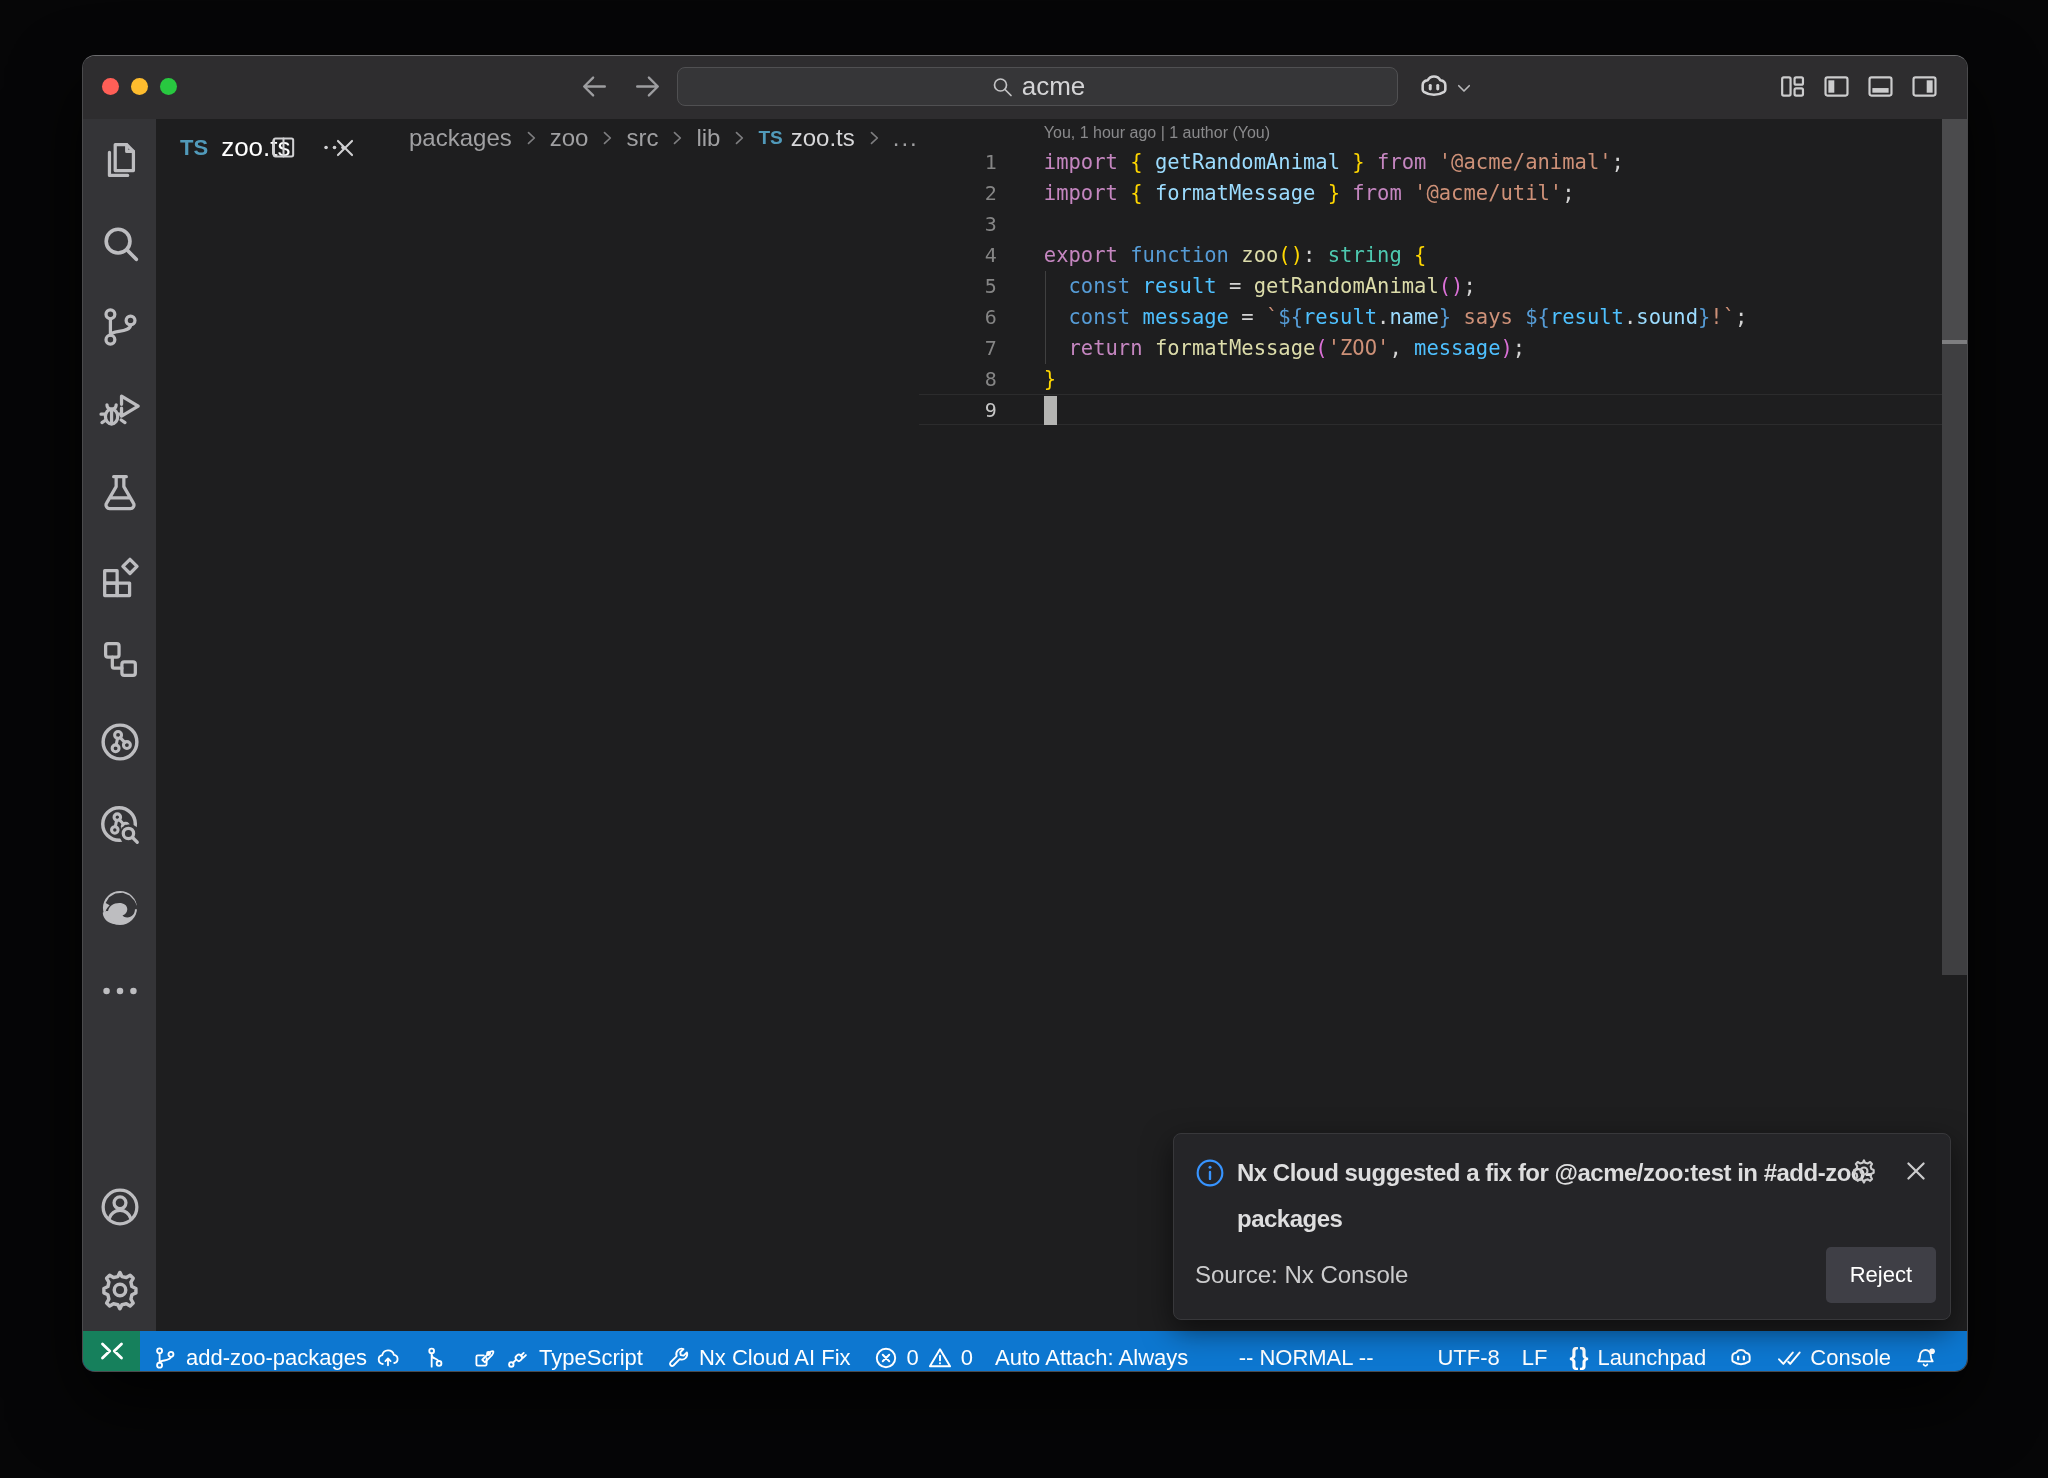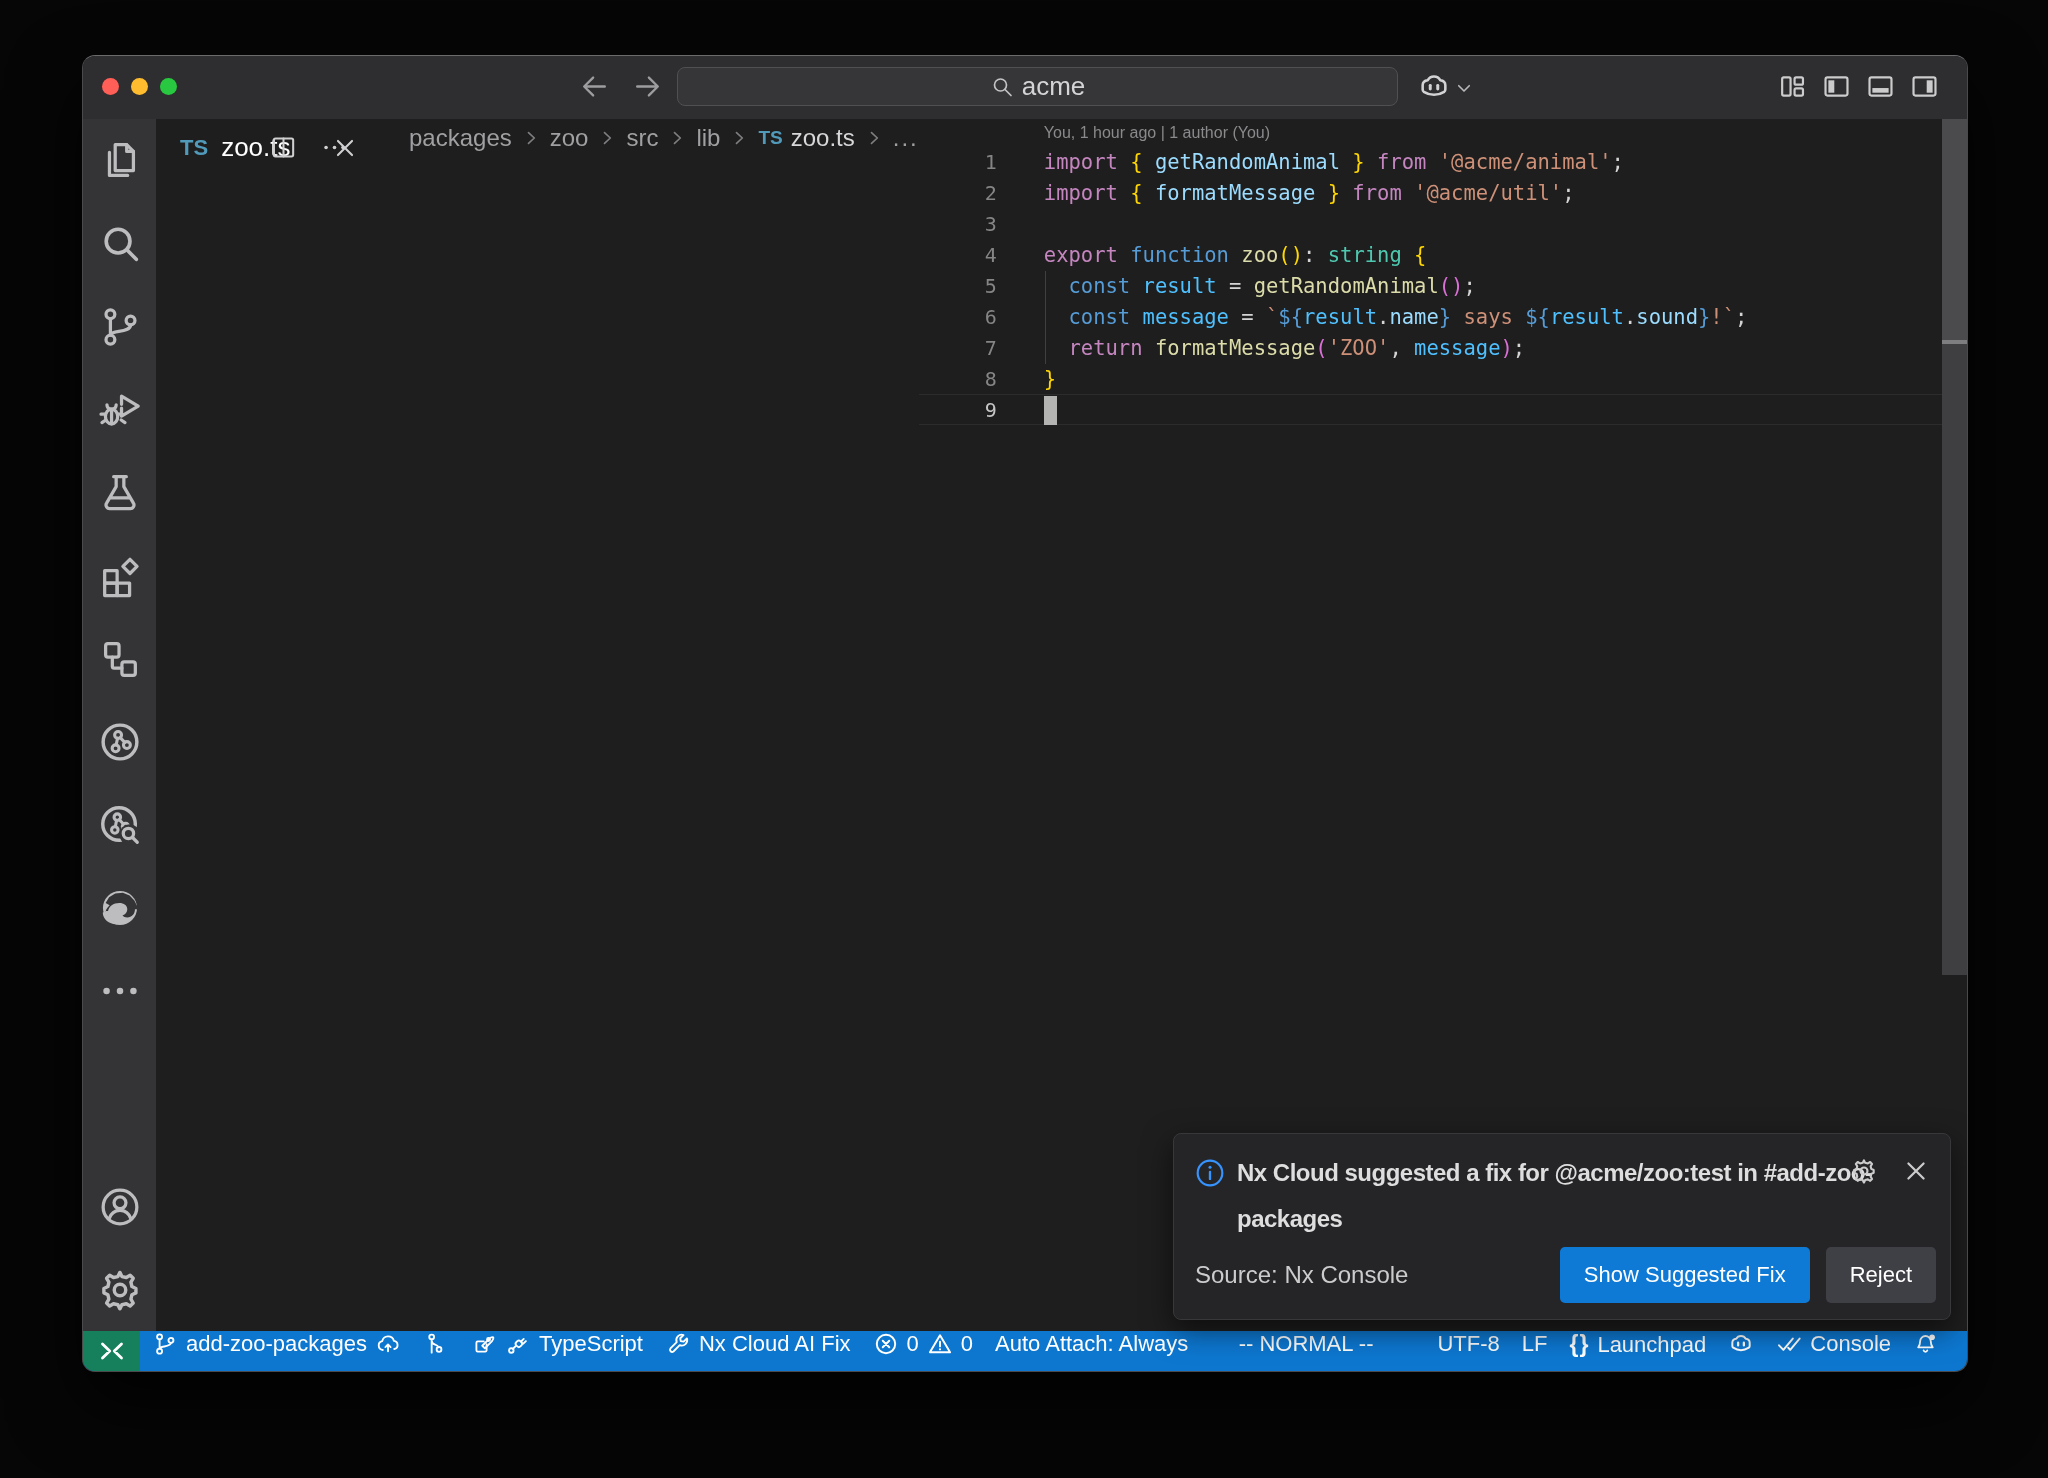--- a/index.html
+++ b/index.html
@@ -80,21 +80,21 @@
   .toast-foot { position:absolute; left:21px; right:14px; bottom:16px; display:flex; align-items:center; }
   .toast-source { font-size:24px; color:#cccccd; }
   .toast-actions { margin-left:auto; display:flex; gap:16px; }
   .toast-btn { height:56px; border-radius:5px; font-size:22px; color:#ffffff; display:flex; align-items:center; padding:0 24px; font-family:"Liberation Sans", sans-serif; }
   .toast-btn.primary { background:#0e7ad6; }
   .toast-btn.secondary { background:#3f3f46; }
   
   .statusbar { position:absolute; left:0; right:0; bottom:0; height:40px; background:#0d77d0; color:#ffffff; display:flex; align-items:center; font-size:22px; }
   .sb-remote { width:57px; height:40px; background:#16805c; display:flex; align-items:center; justify-content:center; flex:none; }
   .sb-remote .ic { width:28px; height:28px; stroke-width:2; }
-  .sb-items { display:flex; align-items:flex-start; height:40px; }
+  .sb-items { display:flex; align-items:flex-end; height:40px; }
   .sb-items.left { margin-left:12px; gap:22px; }
   .sb-items.right { margin-left:auto; margin-right:28px; gap:22px; }
   .sb-items.right [data-name="status-item-encoding"] { margin-left:42px; }
   .sb-item { display:flex; align-items:center; gap:8px; white-space:nowrap; }
   .sb-item .ic { width:26px; height:26px; }
   .sb-item .glyph { font-size:23px; font-weight:700; letter-spacing:1px; }
   svg.ic { display:block; fill:none; stroke:currentColor; stroke-width:1.7; stroke-linecap:round; stroke-linejoin:round; }
 </style>
 </head>
 <body>
@@ -468,21 +468,20 @@
             <use href="#i-settings-gear"></use>
           </svg>
         <svg class="ic" data-name="notification-close-icon">
             <use href="#i-close"></use>
           </svg>
       </div>
     </div>
     <div class="toast-foot">
       <span class="toast-source" data-name="notification-source">Source: Nx Console</span>
       <div class="toast-actions" data-name="notification-actions">
-          <div class="toast-btn primary" data-name="show-suggested-fix-button">Show Suggested Fix</div>
           <div class="toast-btn secondary" data-name="reject-button">Reject</div>
         </div>
     </div>
   </div>
 
   <div class="statusbar" data-name="status-bar">
     <div class="sb-remote" data-name="remote-indicator">
       <svg class="ic" data-name="remote-icon">
           <use href="#i-remote"></use>
         </svg>

